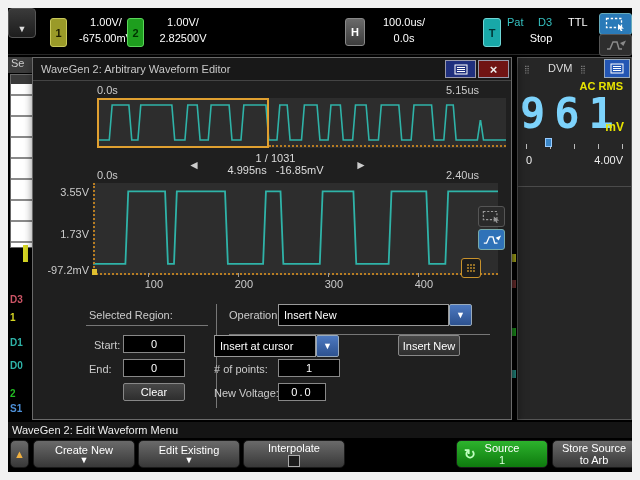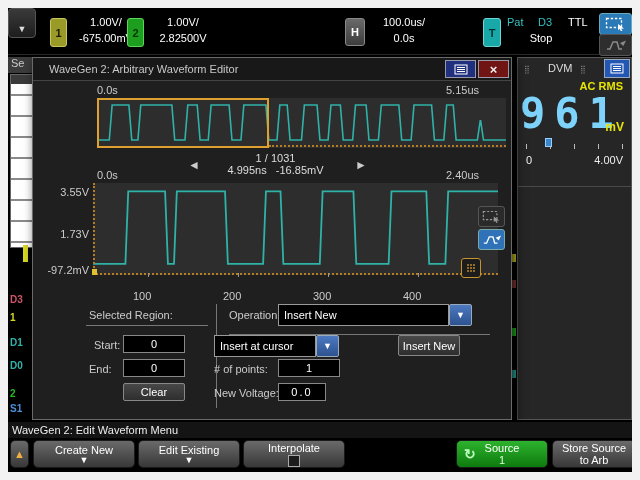--- a/index.html
+++ b/index.html
@@ -13,38 +13,38 @@
          font-weight:bold;font-size:11px;}
   .tbtxt{position:absolute;color:#fff;font-size:11px;line-height:13px;text-align:center;white-space:nowrap;}
   #tb-menu-btn{left:10px;top:8px;width:28px;height:30px;background:linear-gradient(#3a3a3a,#1d1d1d);
        border:1px solid #555;border-radius:4px;color:#ddd;font-size:9px;display:flex;align-items:flex-end;
        justify-content:center;padding-bottom:3px;box-sizing:border-box;}
   
   #dialog{position:absolute;left:24px;top:49px;width:478px;height:361px;background:#1f1f1f;
           border:1px solid #6a6a6a;box-shadow:3px 4px 10px rgba(0,0,0,.8);}
   #dlg-titlebar{position:absolute;left:0;top:0;right:0;height:22px;background:#181818;
           border-bottom:1px solid #444;display:flex;align-items:center;}
-  #dlg-title{flex:1;color:#c8c8c8;font-size:11px;padding-left:16px;}
+  #dlg-title{flex:1;color:#c8c8c8;font-size:11px;padding-left:8px;}
   .dlg-btn{width:31px;height:18px;display:flex;align-items:center;justify-content:center;margin-right:2px;
            border:1px solid #99a;box-sizing:border-box;}
   #dlg-menu-btn{background:#20307e;}
   #dlg-close-btn{background:#701414;color:#eee;font-size:13px;font-weight:bold;line-height:1;}
   .axis-lbl{position:absolute;color:#ccc;font-size:11px;white-space:nowrap;}
   .plotbg{position:absolute;background:#2d2d2d;overflow:hidden;}
   .wave-svg{position:absolute;left:0;top:0;width:100%;height:100%;}
   #ov-selection{position:absolute;left:64px;top:40px;width:172px;height:50px;border:2px solid #e0a030;
         box-sizing:border-box;background:transparent;}
   #ov-dotted{position:absolute;left:236px;top:87px;width:237px;height:0;border-top:2px dotted #b87d22;}
   .nav-arrow{position:absolute;color:#ccc;font-size:12px;cursor:default;}
   .nav-text{position:absolute;left:140px;width:205px;text-align:center;color:#ddd;font-size:11px;white-space:nowrap;}
   #mp-dotted-left{position:absolute;left:60px;top:125px;width:0;height:92px;border-left:2px dotted #b87d22;}
   #mp-dotted-bottom{position:absolute;left:60px;top:215px;width:405px;height:0;border-top:2px dotted #b87d22;}
   #mp-origin{position:absolute;left:59px;top:211px;width:5px;height:6px;background:#e0c030;}
   .ylbl{position:absolute;left:0;width:56px;text-align:right;color:#ccc;font-size:11px;}
-  .xtick{position:absolute;width:30px;text-align:left;color:#ccc;font-size:11px;top:232px;}
+  .xtick{position:absolute;width:30px;text-align:right;color:#ccc;font-size:11px;top:220px;}
   .xtickmark{position:absolute;top:215px;width:1px;height:4px;background:#999;}
   .tool-btn{position:absolute;left:445px;width:27px;height:21px;border-radius:3px;display:flex;
         align-items:center;justify-content:center;box-sizing:border-box;}
   #tool-select{top:148px;background:#2a2a2a;border:1px solid #555;}
   #tool-draw{top:171px;background:#2f72b8;border:1px solid #7aa;}
   #drag-handle{position:absolute;left:428px;top:200px;width:18px;height:18px;border:1px solid #c8922c;
         border-radius:3px;background:#1c1c1c;display:flex;align-items:center;justify-content:center;}
   .lbl{position:absolute;color:#ccc;font-size:11px;white-space:nowrap;}
   .field{position:absolute;background:#000;border:1px solid #888;color:#fff;font-size:11px;
          text-align:center;box-sizing:border-box;font-family:"Liberation Sans",sans-serif;padding:0;}

